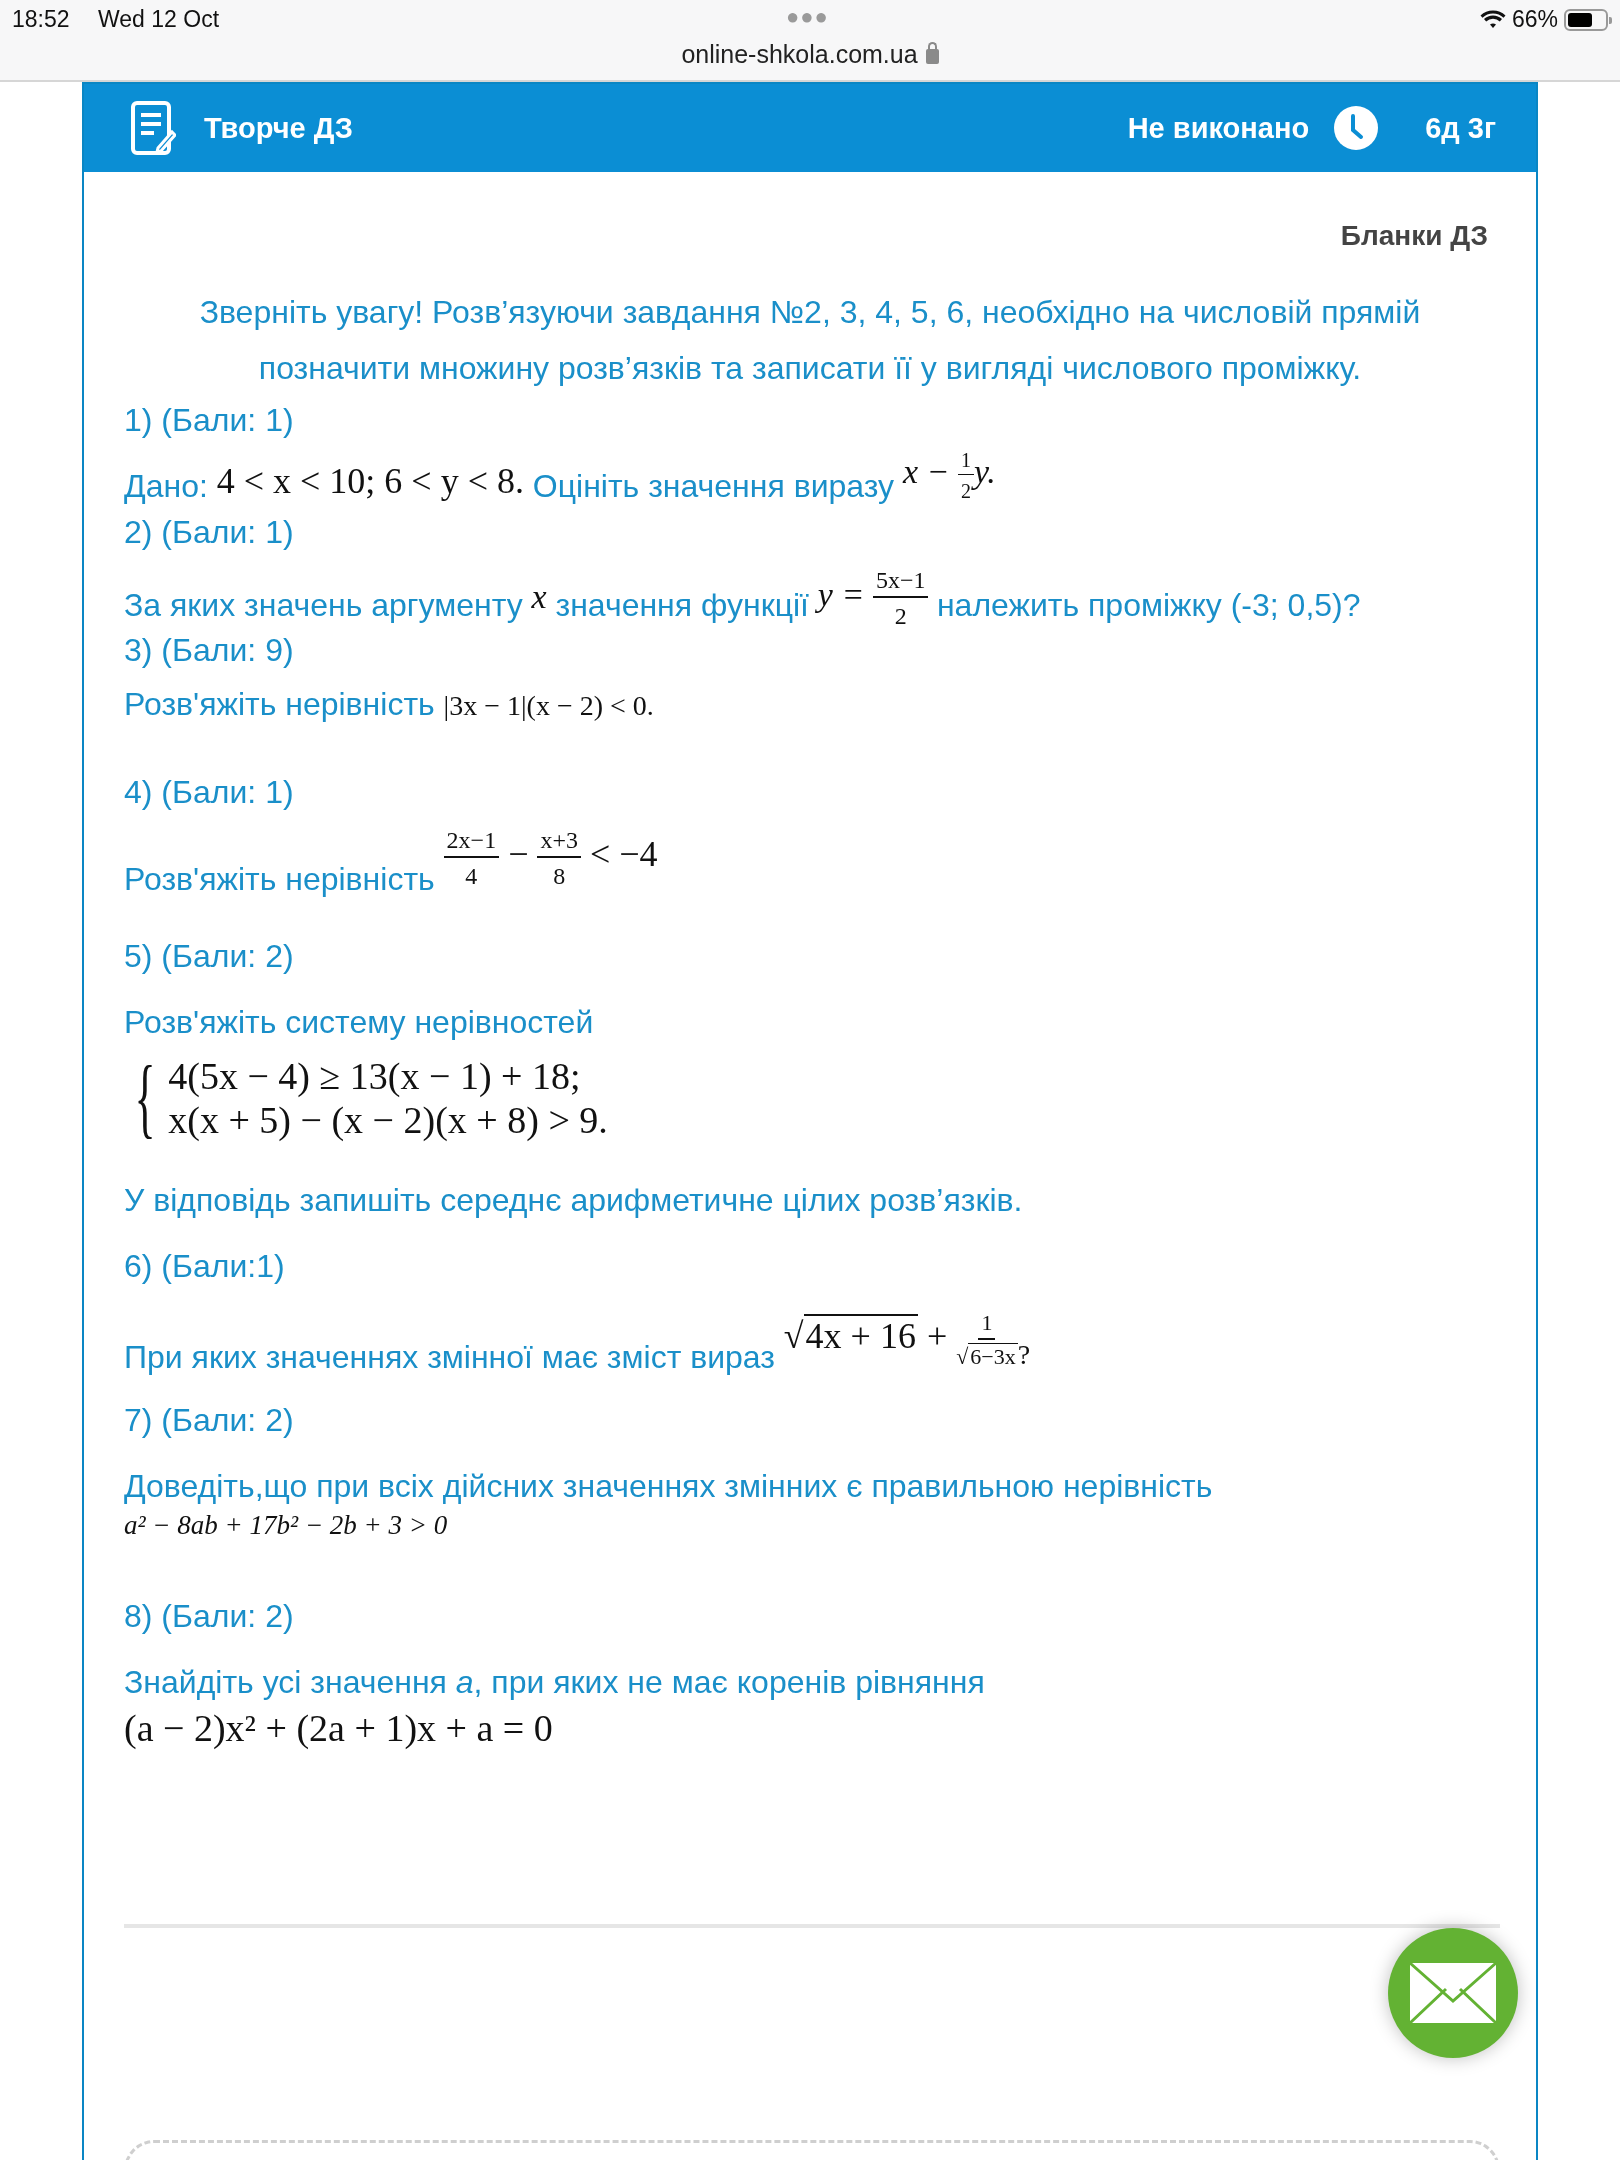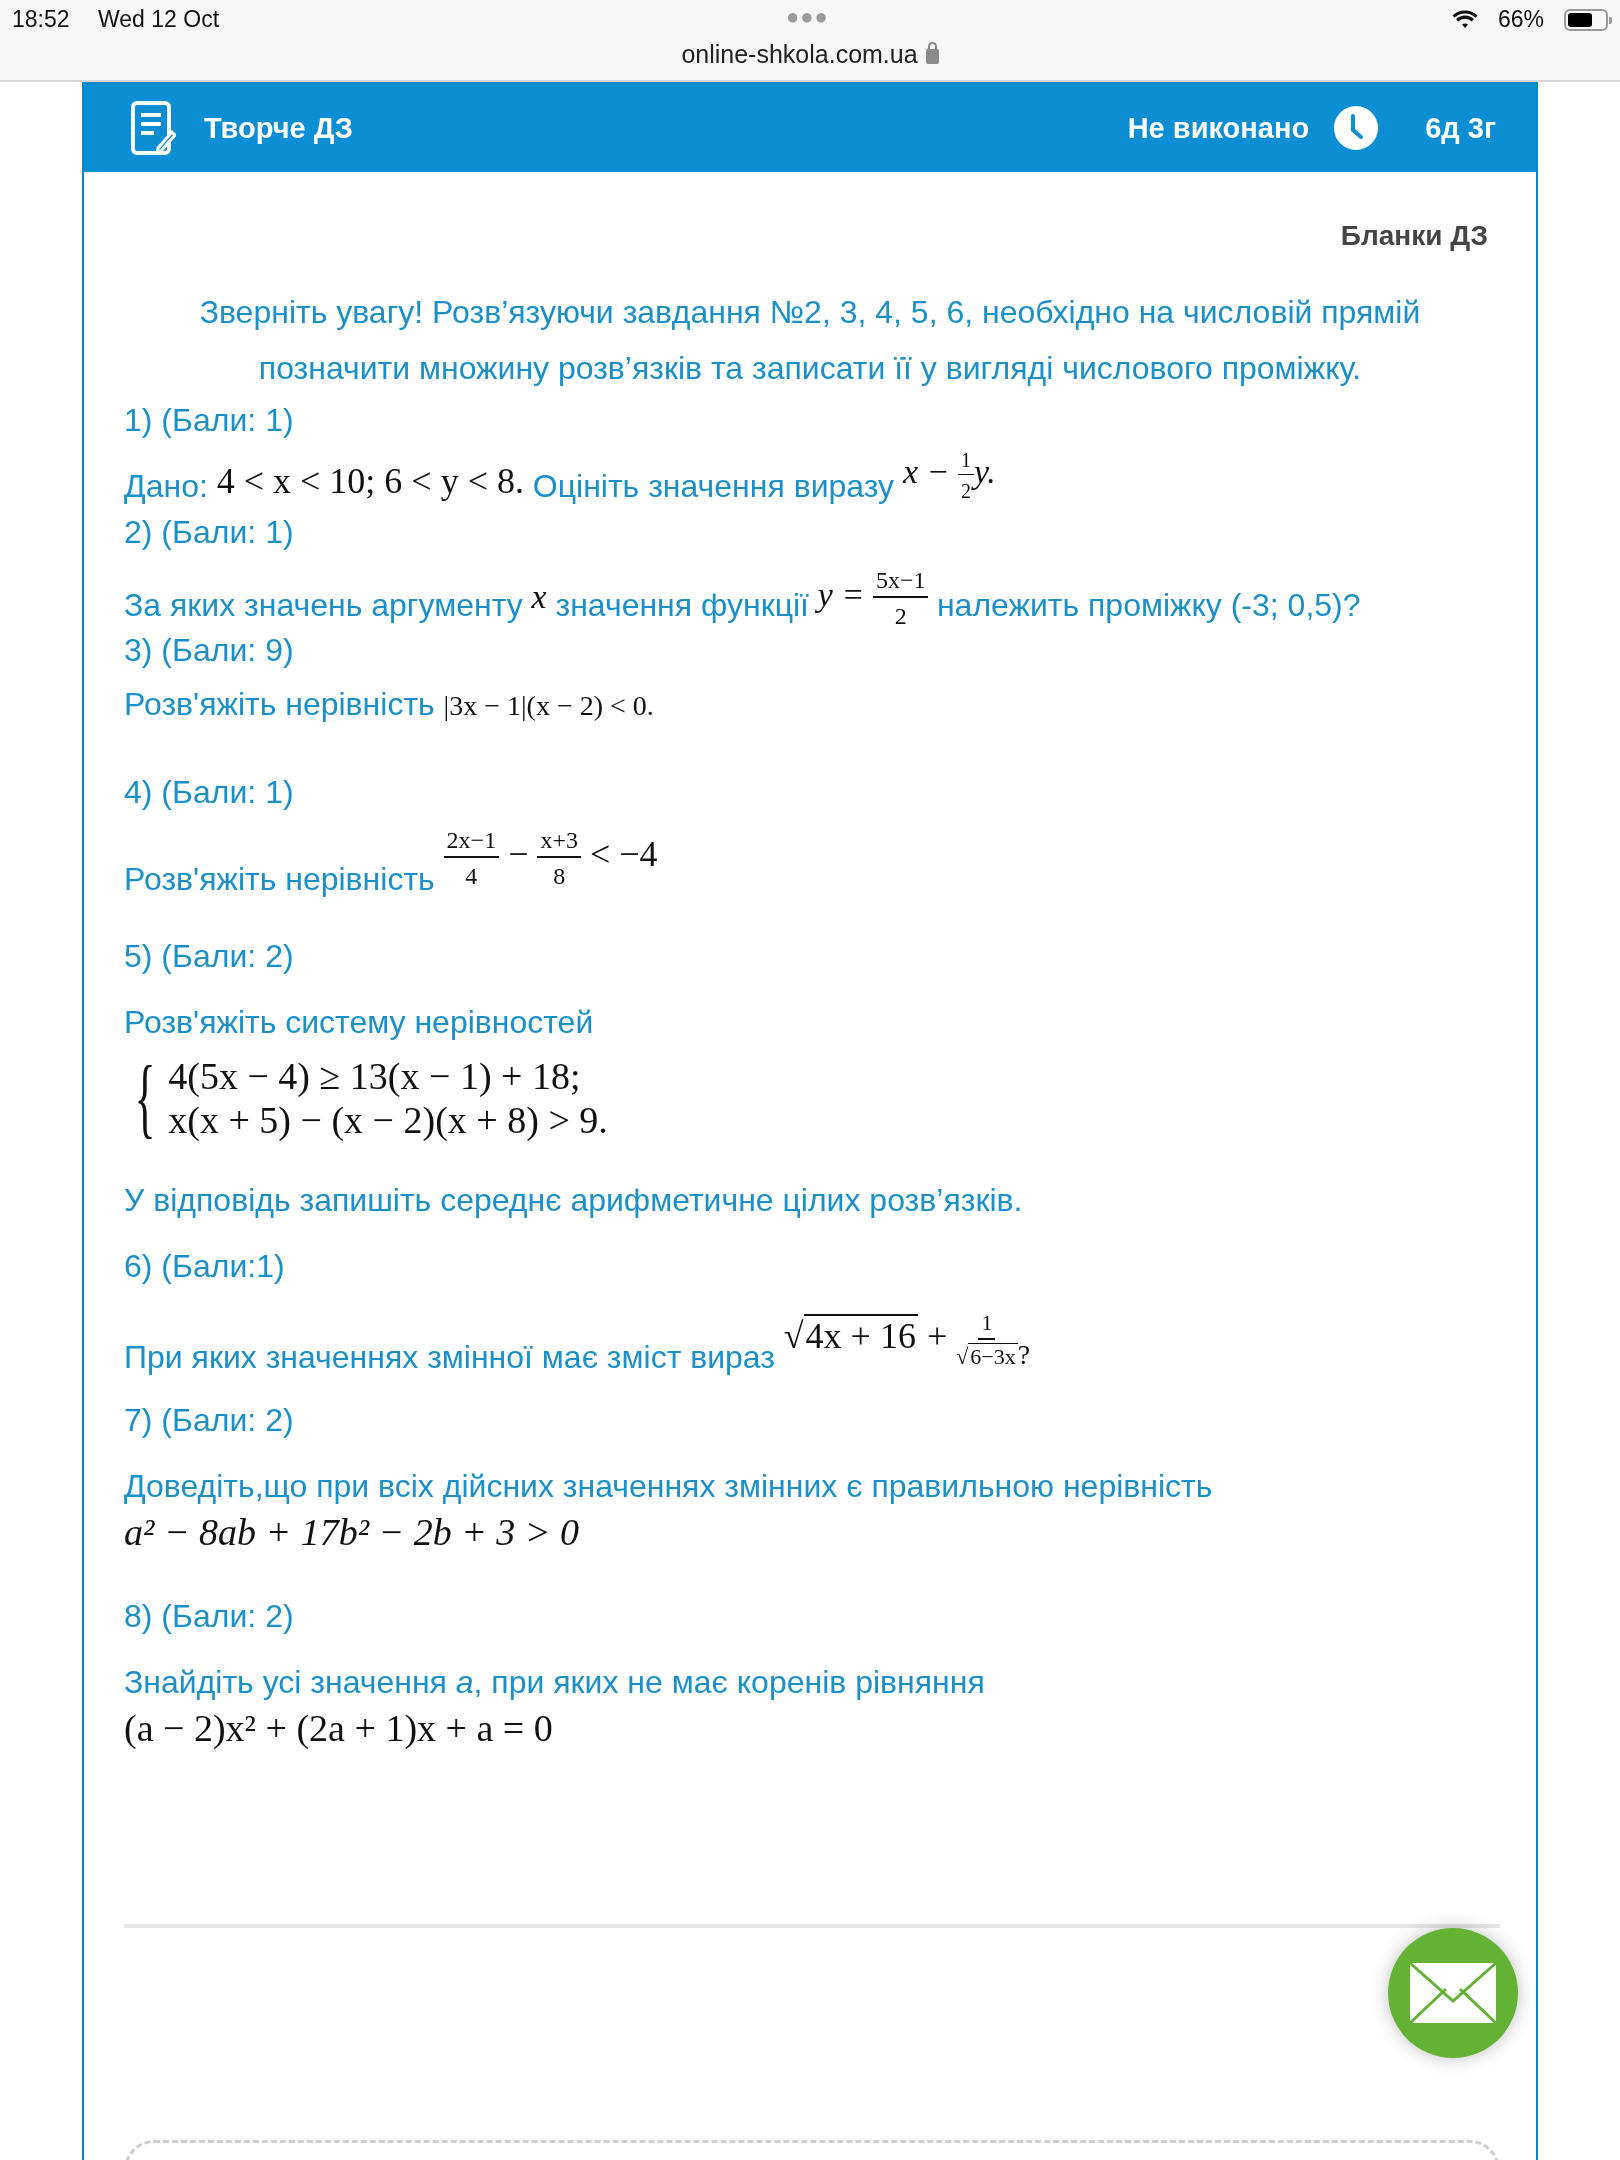--- a/index.html
+++ b/index.html
@@ -4,21 +4,21 @@
 <style>
   * { box-sizing: border-box; margin: 0; padding: 0; }
   html, body { width: 1620px; height: 2160px; overflow: hidden; background: #ffffff; }
   body { font-family: "Liberation Sans", "DejaVu Sans", sans-serif; position: relative; }
 
   
   .status-bar { position: absolute; left: 0; top: 0; width: 1620px; height: 82px; background: #f7f7f8; border-bottom: 2px solid #d6d6d6; }
   .sb-time { position: absolute; left: 12px; top: 6px; font-size: 23px; color: #111; }
   .sb-date { position: absolute; left: 98px; top: 6px; font-size: 23px; color: #111; }
   .sb-dots { position: absolute; left: 786px; top: 4px; font-size: 22px; color: #9a9a9a; letter-spacing: 1px; }
-  .sb-right { position: absolute; right: 12px; top: 6px; display: flex; align-items: center; gap: 20px; font-size: 23px; color: #111; }
+  .sb-right { position: absolute; right: 12px; top: 6px; display: flex; align-items: center; gap: 6px; font-size: 23px; color: #111; }
   .battery { width: 44px; height: 22px; border: 2px solid #999; border-radius: 6px; position: relative; padding: 2px; }
   .battery-fill { height: 100%; background: #000; border-radius: 3px; }
   .battery::after { content: ""; position: absolute; right: -6px; top: 6px; width: 3px; height: 7px; background: #999; border-radius: 0 2px 2px 0; }
   .url-bar { position: absolute; left: 0; top: 40px; width: 1620px; text-align: center; font-size: 25px; color: #222; }
   .lock-icon { display: inline-block; width: 13px; height: 15px; background: #8a8a8a; border-radius: 2px; margin-left: 8px; position: relative; vertical-align: -1px; }
   .lock-icon::before { content: ""; position: absolute; left: 2px; top: -7px; width: 5px; height: 7px; border: 2px solid #8a8a8a; border-bottom: none; border-radius: 5px 5px 0 0; }
 
   
   .card { position: absolute; left: 82px; top: 82px; width: 1456px; height: 2100px; border: 2px solid #0a86c4; background: #fff; }
   .card-header { height: 88px; background: #0b8ed4; display: flex; align-items: center; color: #fff; padding: 0 0 0 46px; }
@@ -173,21 +173,21 @@
         <span>+</span>
         <span class="frac" style="font-size:22px;">
             <span class="num">1</span>
             <span class="den">√<span class="sqrt" style="border-top-width:1px;">6−3x</span></span>
           </span><span style="font-size:28px;vertical-align:-16px;">?</span>
       </span>
     </div>
 
     <div class="q-head" style="top:1000px;">7) (Бали: 2)</div>
     <div class="q-text" style="top:1066px;">Доведіть,що при всіх дійсних значеннях змінних є правильною нерівність</div>
-    <div class="q-text math m-it" style="top:1108px;font-size:38px;color:#111;">a² − 8ab + 17b² − 2b + 3 &gt; 0</div>
+    <div class="q-text math m-it" style="top:1108px;font-size:27px;color:#111;">a² − 8ab + 17b² − 2b + 3 &gt; 0</div>
 
     <div class="q-head" style="top:1196px;">8) (Бали: 2)</div>
     <div class="q-text" style="top:1262px;">
       <span>Знайдіть усі значення</span>
       <span style="font-style:italic;">a</span><span>, при яких не має коренів рівняння</span>
     </div>
     <div class="q-text math" style="top:1304px;font-size:38px;color:#111;">(a − 2)x² + (2a + 1)x + a = 0</div>
   </div>
 
   <div class="divider"></div>

